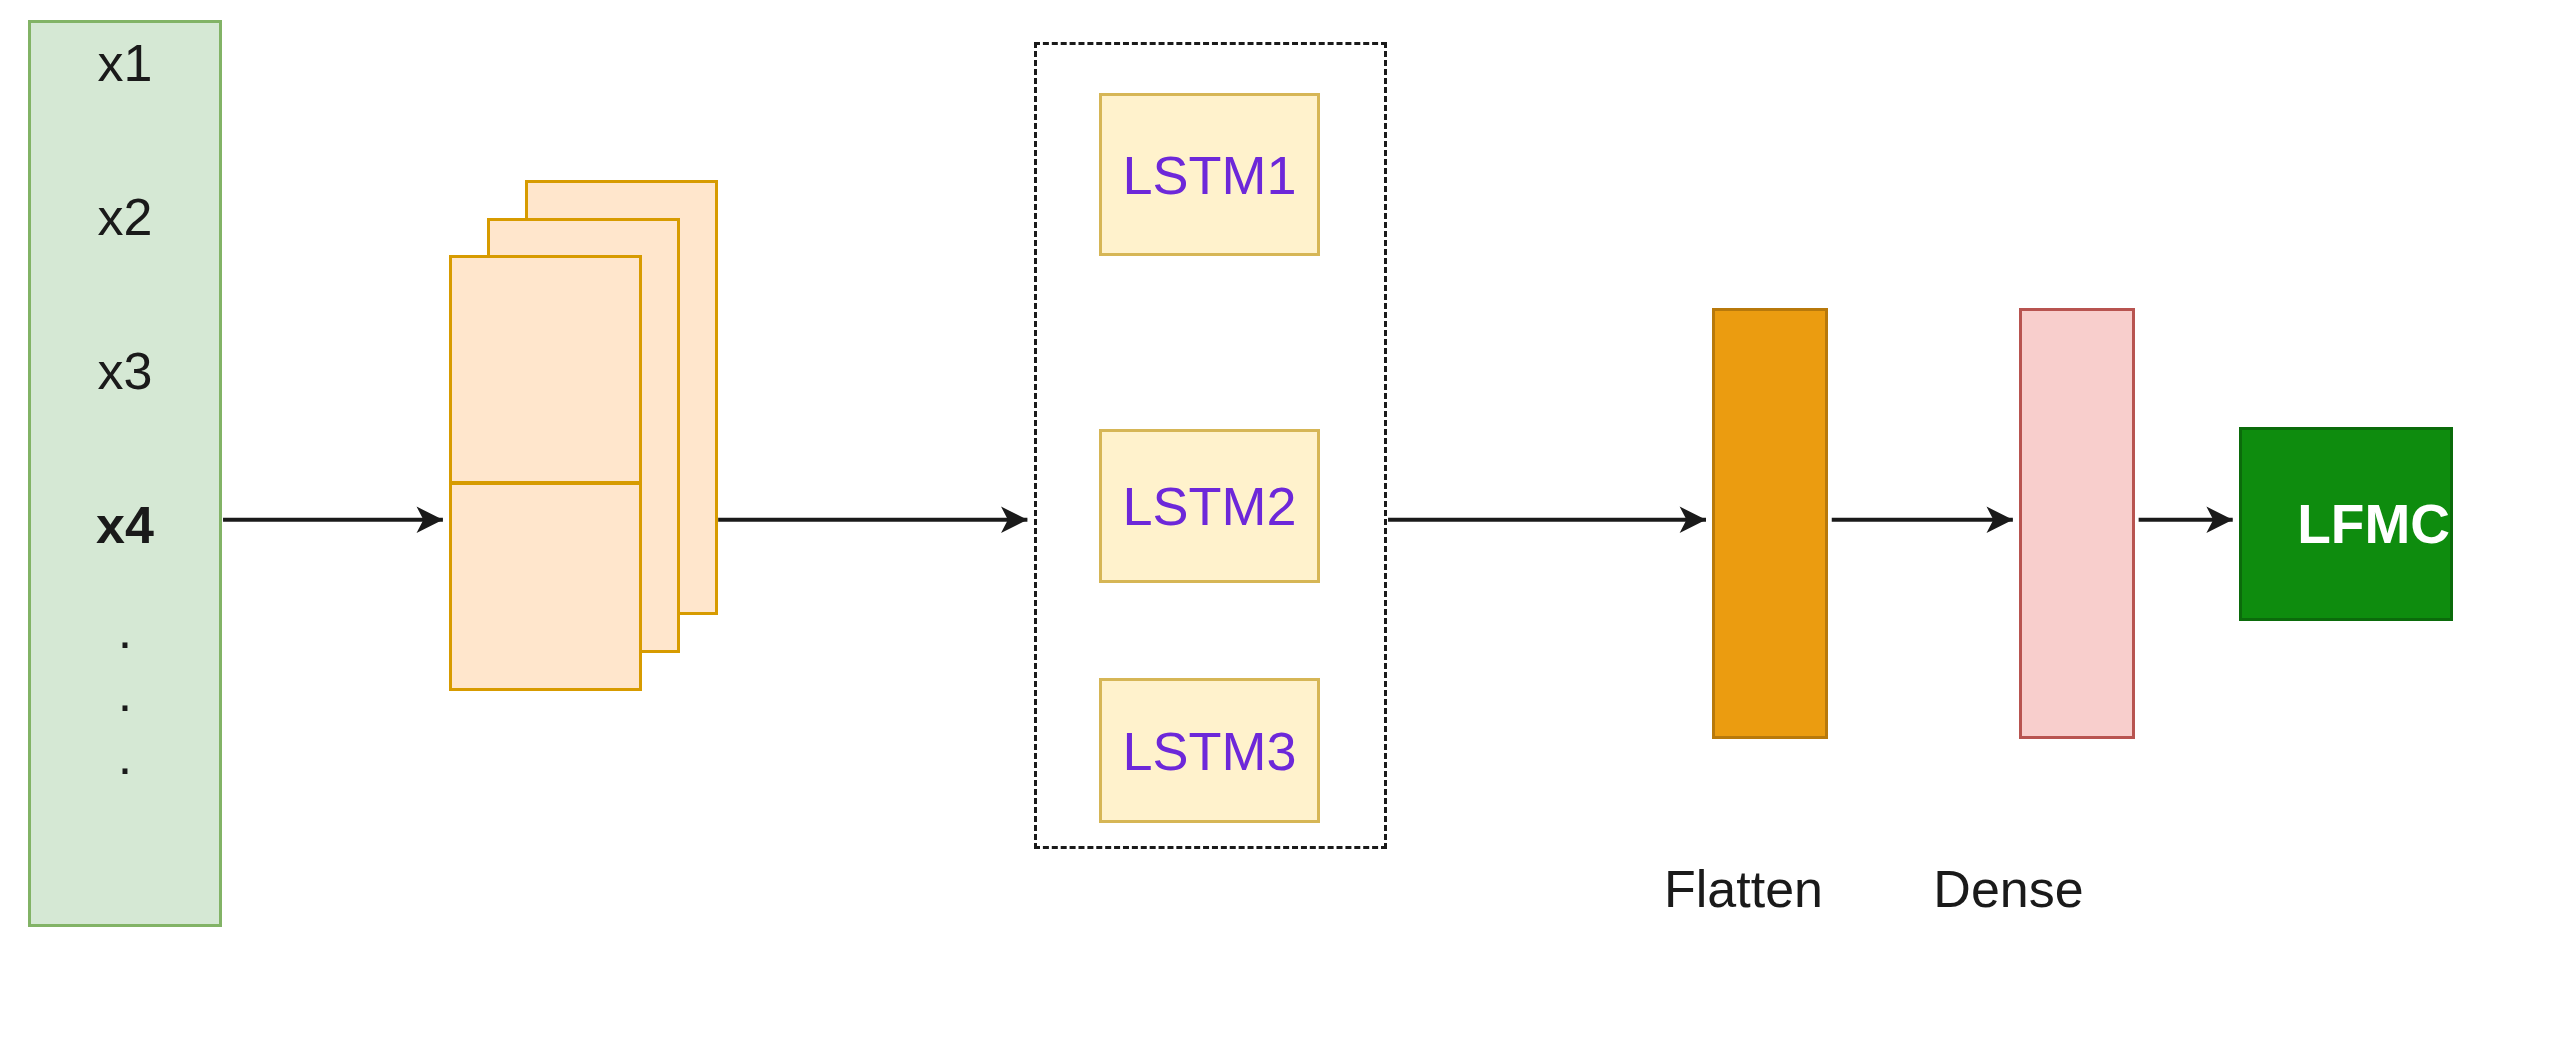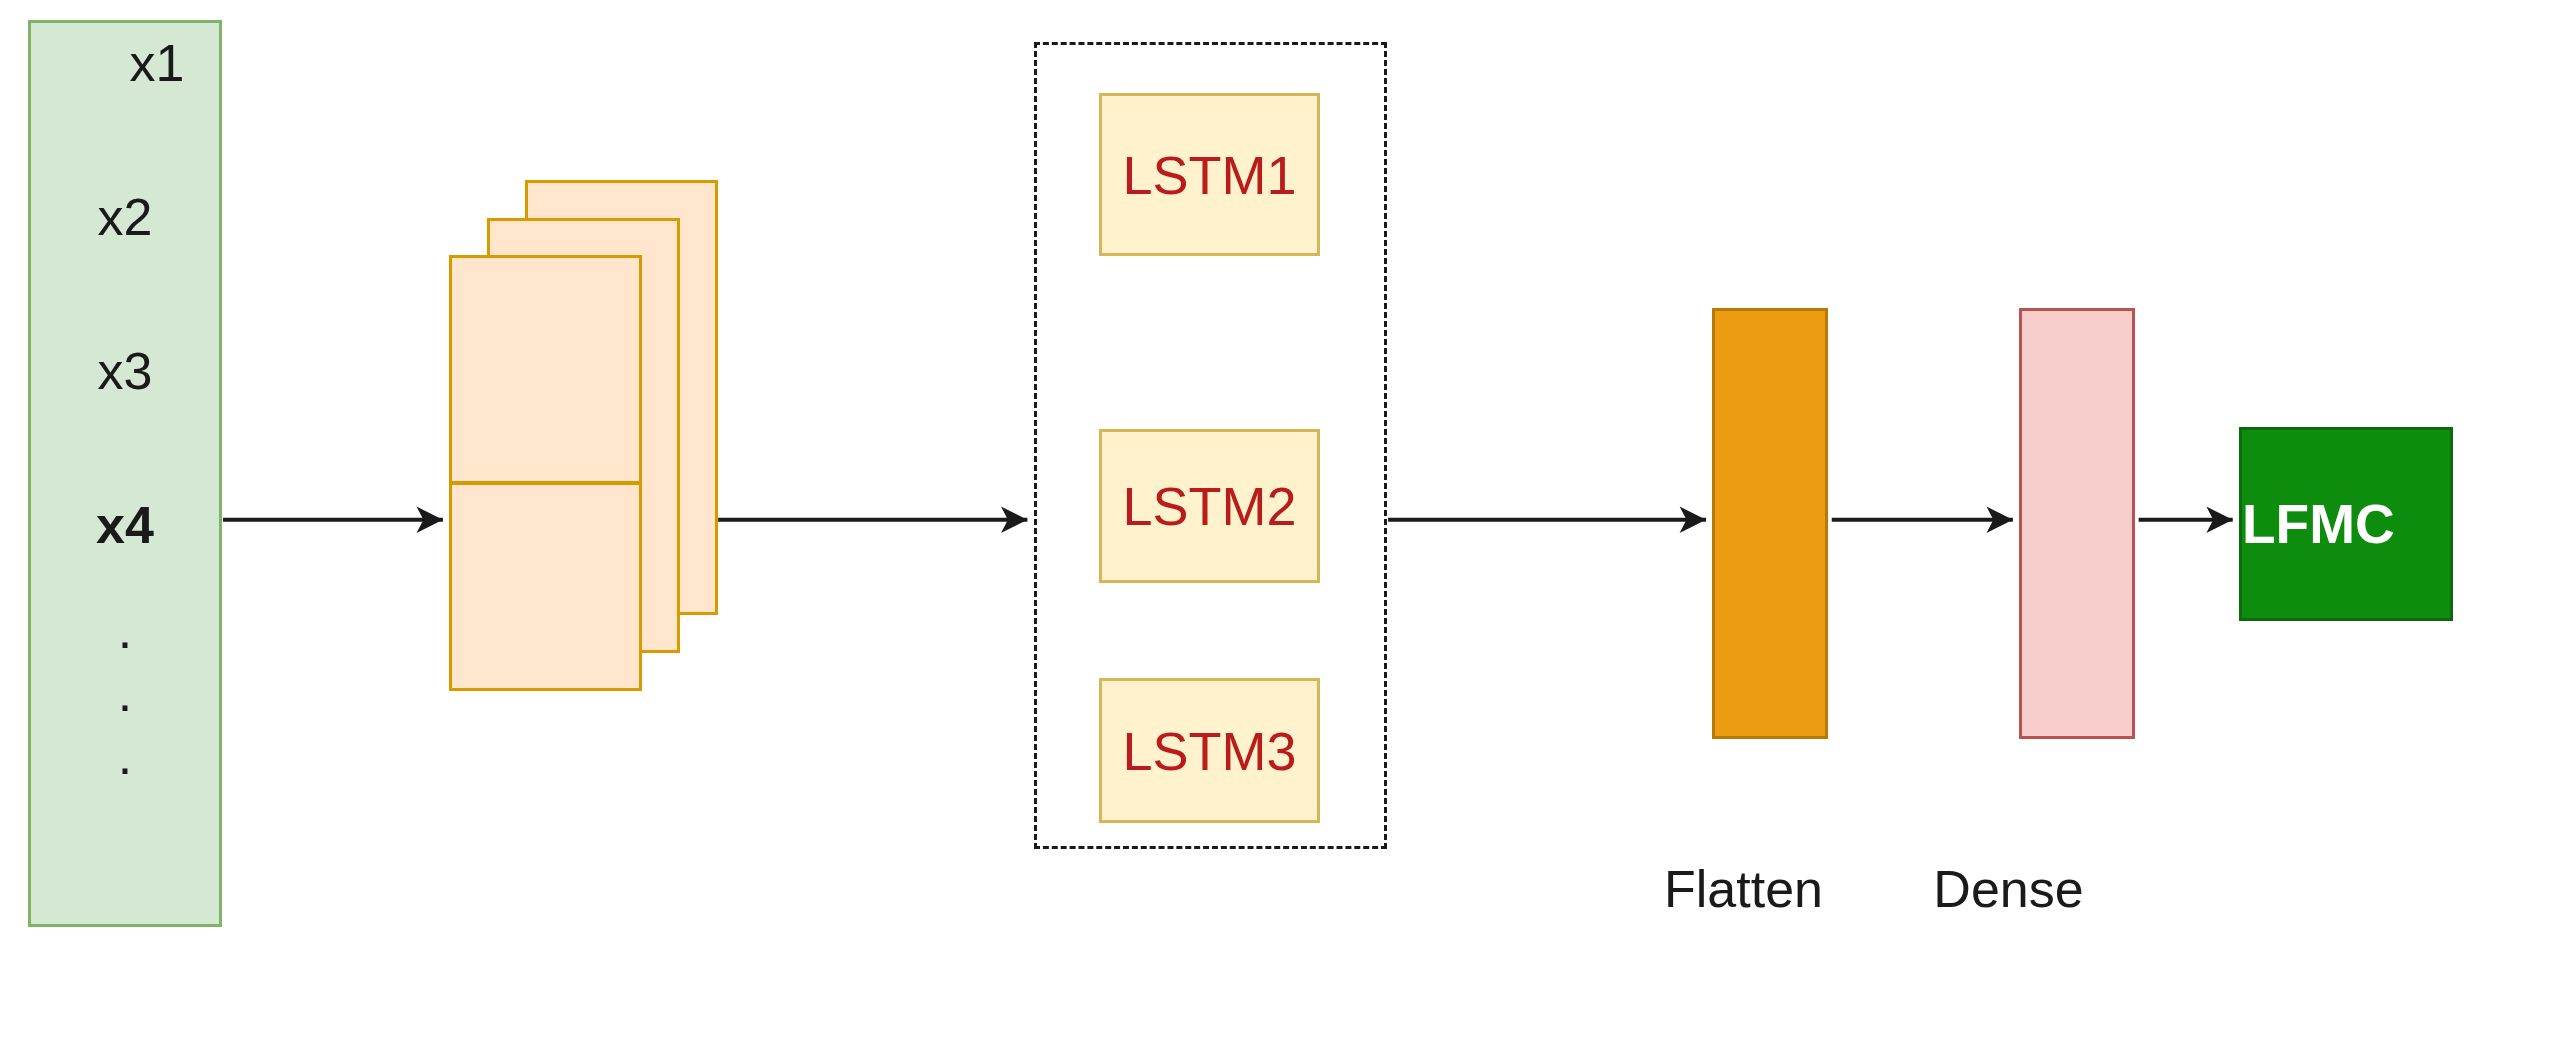--- a/index.html
+++ b/index.html
@@ -36,39 +36,39 @@
   .tcn-front-top{left:449px;top:255px;width:193px;height:229px;}
   .tcn-front-bottom{left:449px;top:482px;width:193px;height:209px;}
   
   .lstm-container{
     left:1034px;top:42px;width:353px;height:807px;
     background:#ffffff;border:3.2px dashed #1a1a1a;
   }
   .lstm-box{
     background:#fff2cc;border:3.2px solid #d6b656;
     display:flex;align-items:center;justify-content:center;
-    font-size:54px;color:#b91c1c;
+    font-size:54px;color:#6d28d9;
   }
   .lstm1{left:1099px;top:93px;width:221px;height:163px;}
   .lstm2{left:1099px;top:409px;width:221px;height:154px;margin-top:20px;}
   .lstm3{left:1099px;top:678px;width:221px;height:145px;}
   
   .flatten-bar{
     left:1712px;top:308px;width:116px;height:431px;
     background:#eb9c10;border:3.2px solid #b8790b;
   }
   .dense-bar{
     left:2019px;top:308px;width:116px;height:431px;
     background:#f8cecc;border:3.2px solid #b85450;
   }
   
   .lfmc-box{
     left:2239px;top:427px;width:214px;height:194px;
     background:#0e8c0e;border:3.2px solid #0b6b0b;
-    display:flex;align-items:center;justify-content:flex-start;
+    display:flex;align-items:center;justify-content:flex-end;
     font-size:55px;font-weight:bold;color:#ffffff;
   }
   .arrow-layer{position:absolute;left:0;top:0;width:2576px;height:1045px;pointer-events:none;}
 </style>
 </head>
 <body>
 
 <div class="canvas">
 
   <svg class="arrow-layer" viewBox="0 0 3257 1321">
@@ -80,21 +80,21 @@
     <line x1="282" y1="657" x2="560" y2="657" stroke="#1a1a1a" stroke-width="5" marker-end="url(#ah)"></line>
     <line x1="908" y1="657" x2="1299" y2="657" stroke="#1a1a1a" stroke-width="5" marker-end="url(#ah)"></line>
     <line x1="1755" y1="657" x2="2157" y2="657" stroke="#1a1a1a" stroke-width="5" marker-end="url(#ah)"></line>
     <line x1="2316" y1="657" x2="2545" y2="657" stroke="#1a1a1a" stroke-width="5" marker-end="url(#ah)"></line>
     <line x1="2704" y1="657" x2="2823" y2="657" stroke="#1a1a1a" stroke-width="5" marker-end="url(#ah)"></line>
     <line x1="1530" y1="327" x2="1530" y2="509" stroke="#1a1a1a" stroke-width="5" marker-end="url(#ah)"></line>
     <line x1="1530" y1="716" x2="1530" y2="849" stroke="#1a1a1a" stroke-width="5" marker-end="url(#ah)"></line>
   </svg>
 
   <div class="node input-block"></div>
-  <div class="label-text input-label" style="top:28px;margin-left:32px;">x1</div>
+  <div class="label-text input-label" style="top:28px;">x1</div>
   <div class="label-text input-label" style="top:182px;">x2</div>
   <div class="label-text input-label" style="top:336px;">x3</div>
   <div class="label-text input-label" style="top:490px;font-weight:bold;">x4</div>
   <div class="label-text input-dot" style="top:595px;">.</div>
   <div class="label-text input-dot" style="top:658px;">.</div>
   <div class="label-text input-dot" style="top:721px;">.</div>
 
   <div class="node tcn-box tcn-back"></div>
   <div class="node tcn-box tcn-middle"></div>
   <div class="node tcn-box tcn-front-top"></div>

